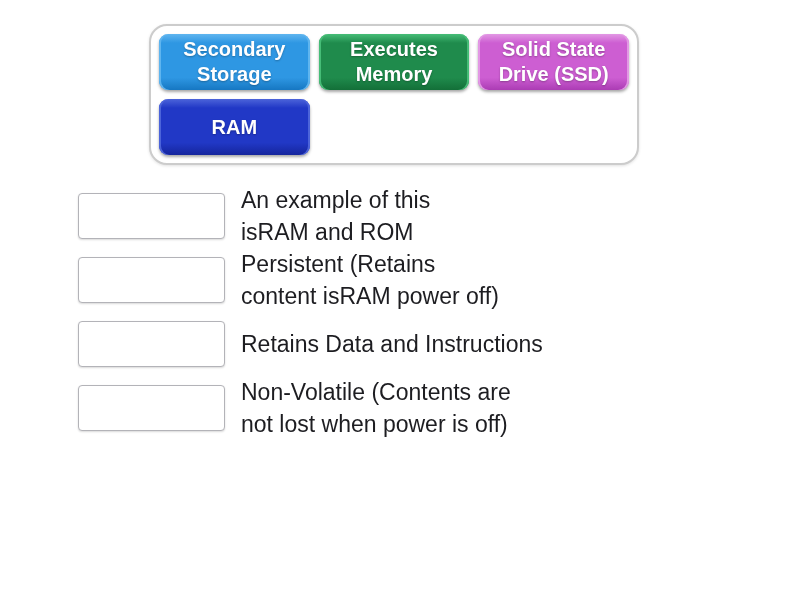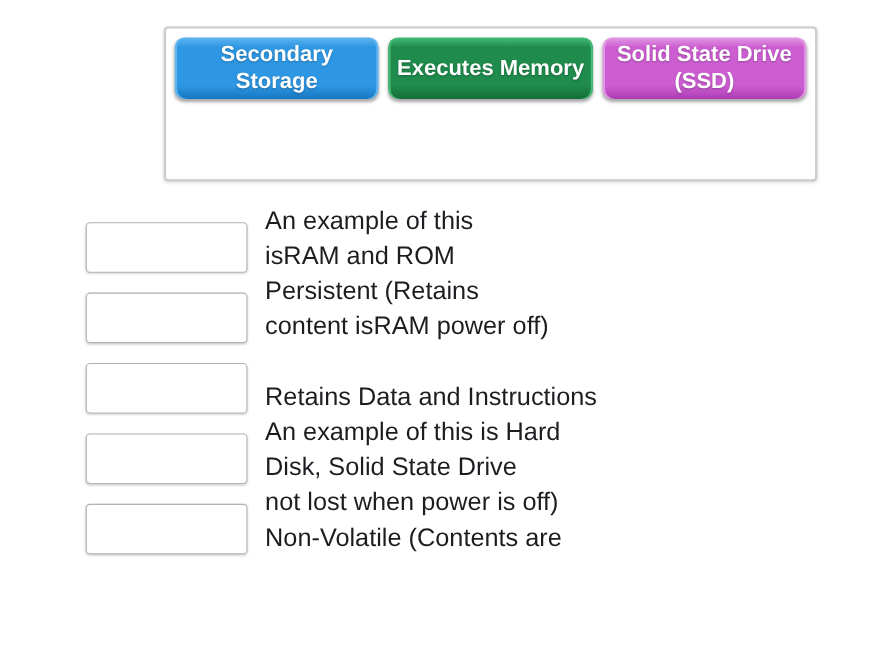--- a/index.html
+++ b/index.html
@@ -10,26 +10,26 @@
     background: #ffffff;
     font-family: "Liberation Sans", "DejaVu Sans", sans-serif;
     overflow: hidden;
   }
 
   
   .word-bank {
     position: absolute;
     left: 149px;
     top: 24px;
-    width: 594px;
+    width: 490px;
     height: 141px;
     box-sizing: border-box;
     background: #ffffff;
     border: 2px solid #cccccc;
-    border-radius: 4px;
+    border-radius: 18px;
     box-shadow: 0 1px 3px rgba(0,0,0,0.12);
     display: grid;
     grid-template-columns: repeat(3, 1fr);
     grid-template-rows: repeat(2, 1fr);
     gap: 9px;
     padding: 8px;
   }
 
   .tile {
     border-radius: 9px;
@@ -51,21 +51,21 @@
   }
 
   
   .rows {
     position: absolute;
     left: 78px;
     top: 184px;
   }
   .row {
     display: flex;
-    align-items: flex-end;
+    align-items: center;
     height: 64px;
   }
   .slot {
     flex: 0 0 147px;
     width: 147px;
     height: 46px;
     box-sizing: border-box;
     background: #ffffff;
     border: 1px solid #b3b3b8;
     border-radius: 4px;
@@ -82,20 +82,21 @@
 </style>
 </head>
 <body>
 
 <div class="page">
 
   <div class="word-bank">
     <div class="tile" style="--main: #2e97e3; --light: #5fb5ef; --dark: #1677c2;">Secondary Storage</div>
     <div class="tile" style="--main: #1f8b4c; --light: #46bd77; --dark: #136f38;">Executes Memory</div>
     <div class="tile" style="--main: #cd5ed2; --light: #e298e4; --dark: #ab3cb4;">Solid State Drive (SSD)</div>
+    <div class="tile" style="--main: #2138c6; --light: #4c64da; --dark: #15259d;">RAM</div>
   </div>
 
   <div class="rows">
 
     <div class="row">
       <div class="slot"></div>
       <div class="desc">
         <span>An example of this</span>
         <span>isRAM and ROM</span>
       </div>
@@ -109,31 +110,24 @@
       </div>
     </div>
 
     <div class="row">
       <div class="slot"></div>
       <div class="desc">
         <span>Retains Data and Instructions</span>
       </div>
     </div>
 
-    <div class="row">
-      <div class="slot"></div>
-      <div class="desc">
-        <span>An example of this is Hard</span>
-        <span>Disk, Solid State Drive</span>
-      </div>
-    </div>
 
     <div class="row">
       <div class="slot"></div>
       <div class="desc">
+        <span>Non-Volatile (Contents are</span>
         <span>not lost when power is off)</span>
-        <span>Non-Volatile (Contents are</span>
       </div>
     </div>
 
 
   </div>
 </div>
 
 </body></html>

